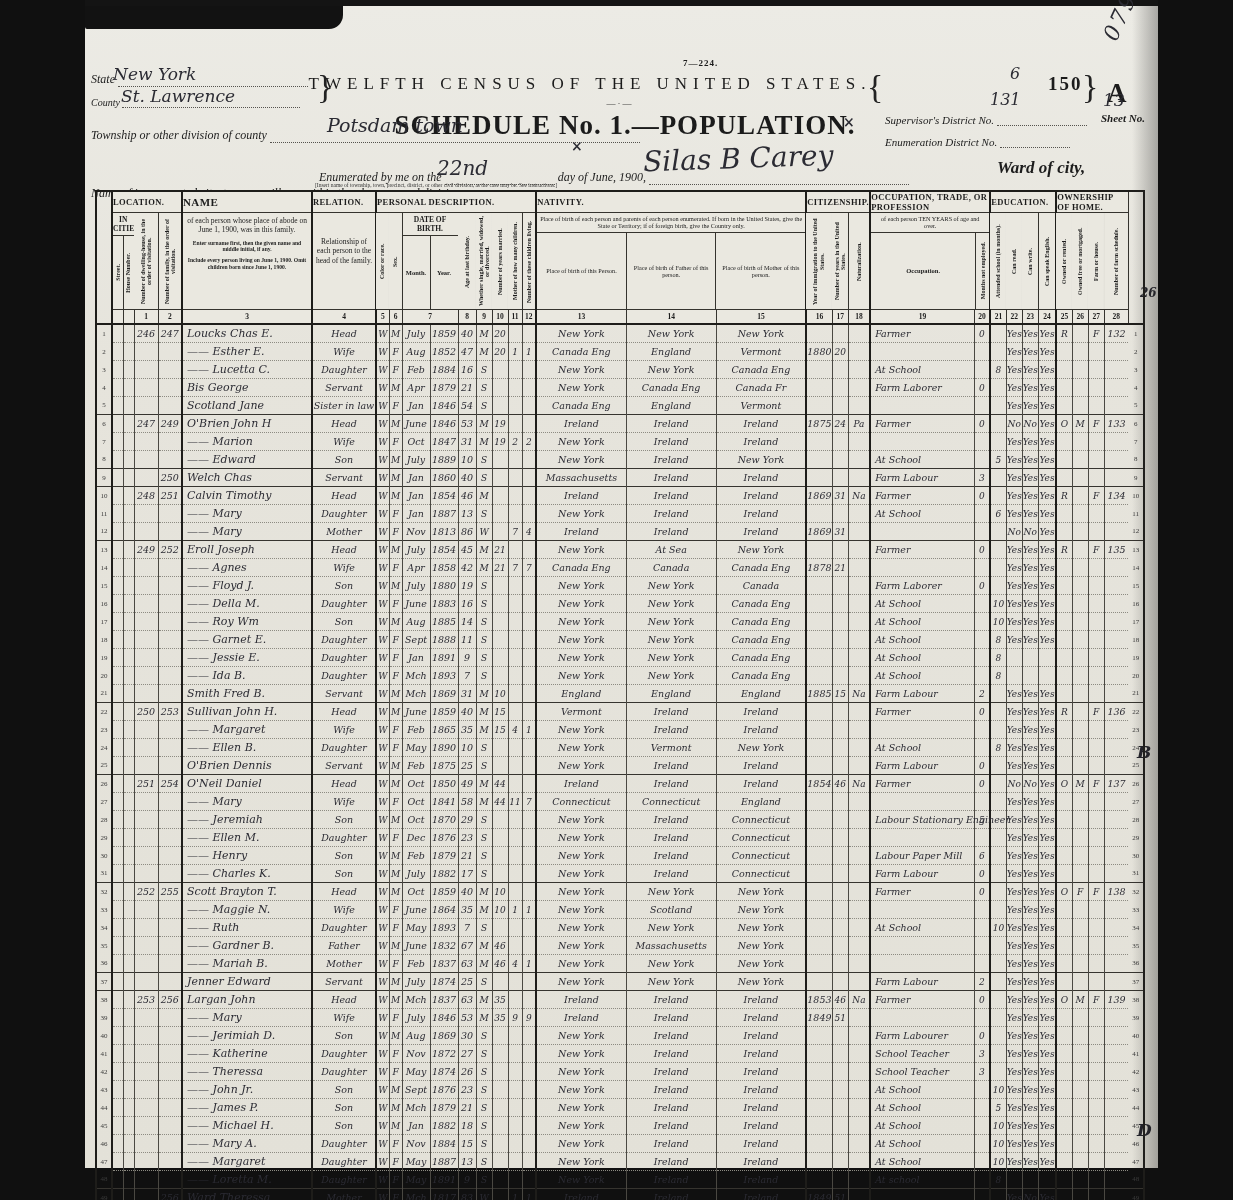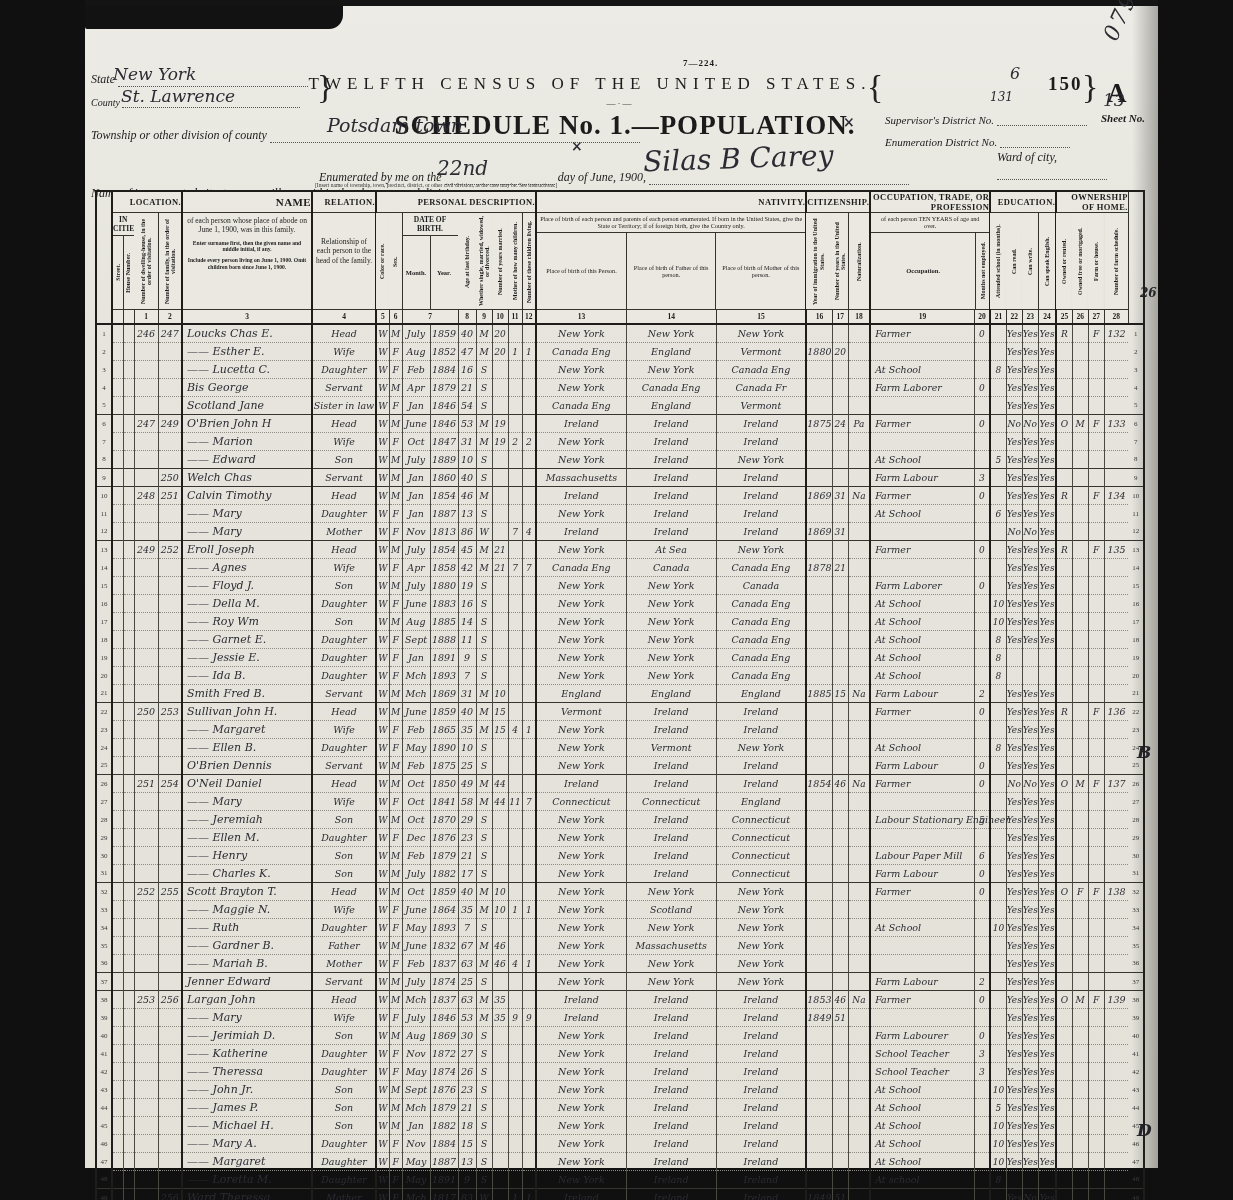--- a/index.html
+++ b/index.html
@@ -30,43 +30,43 @@
   .brace{font-size:34px;font-weight:200;color:#222;}
   #state-row{left:6px;top:66px;font-size:12px;}
   #county-row{left:6px;top:88px;font-size:10px;}
   #state-value{left:28px;top:58px;font-size:17px;}
   #county-value{left:36px;top:80px;font-size:17px;}
   #brace-left{left:232px;top:62px;}
   #sup-brace-open{left:782px;top:62px;}
   #sup-line1{left:800px;top:70px;font-size:11px;font-style:italic;}
   #sup-line2{left:800px;top:92px;font-size:11px;font-style:italic;}
   #sup-value{left:925px;top:58px;font-size:16px;}
-  #enum-value{left:905px;top:84px;font-size:12px;}
+  #enum-value{left:905px;top:84px;font-size:16px;}
   #sup-brace-close{left:997px;top:62px;}
   #sheet-label{left:1016px;top:70px;font-size:11px;font-style:italic;font-weight:bold;}
   #sheet-value{left:1018px;top:84px;font-size:17px;}
   #township-row{left:6px;top:122px;font-size:12px;}
   #township-value{left:242px;top:108px;font-size:19px;}
   #township-note{left:230px;top:140px;font-size:5.5px;color:#333;}
   #institution-label{left:608px;top:122px;font-size:12px;font-style:italic;}
   #institution-mark{left:758px;top:108px;font-size:14px;font-weight:bold;}
   #city-row{left:6px;top:144px;font-size:12px;margin-top:36px;}
   #city-mark{left:486px;top:132px;font-size:14px;font-weight:bold;}
-  #ward-label{left:912px;top:144px;font-size:12px;font-style:italic;}
+  #ward-label{left:912px;top:152px;font-size:17px;font-style:italic;font-weight:bold;}
   #enum-row{left:198px;top:164px;font-size:12px;margin-left:36px;}
   #enum-day{left:352px;top:150px;font-size:20px;}
   #signature{left:558px;top:136px;font-size:28px;transform:rotate(-2deg);}
   #enumerator-label{left:795px;top:164px;font-size:12px;font-style:italic;}
   
   table{border-collapse:collapse;table-layout:fixed;position:absolute;left:10px;top:184px;width:1048px;}
   td{padding:0;overflow:hidden;vertical-align:middle;}
   thead td{border:1px solid #35332e;background:#eae8e0;}
   thead{border-bottom:2px solid #1e1d1a;}
   table{border:2px solid #1e1d1a;}
-  .grp{font-size:8.5px;font-weight:bold;text-align:right;letter-spacing:.4px;height:20px;}
+  .grp{font-size:8.5px;font-weight:bold;text-align:left;letter-spacing:.4px;height:20px;}
   .grp-name{font-size:11px;}
   .hB td{height:92px;vertical-align:top;}
   .vlab{writing-mode:vertical-rl;transform:rotate(180deg);font-size:6px;font-weight:bold;
         text-align:left;vertical-align:middle;line-height:1.05;padding:2px 0;}
   td.vcell{vertical-align:middle;text-align:center;}
   .desc{font-size:7.5px;text-align:center;padding:3px 2px;line-height:1.25;}
   .descsm{font-size:5.6px;text-align:center;padding:2px 2px;line-height:1.2;font-weight:bold;}
   .subwrap{display:flex;height:100%;}
   .subwrap>div{flex:1;border-left:1px solid #35332e;display:flex;align-items:center;justify-content:center;}
   .subwrap>div:first-child{border-left:none;}

